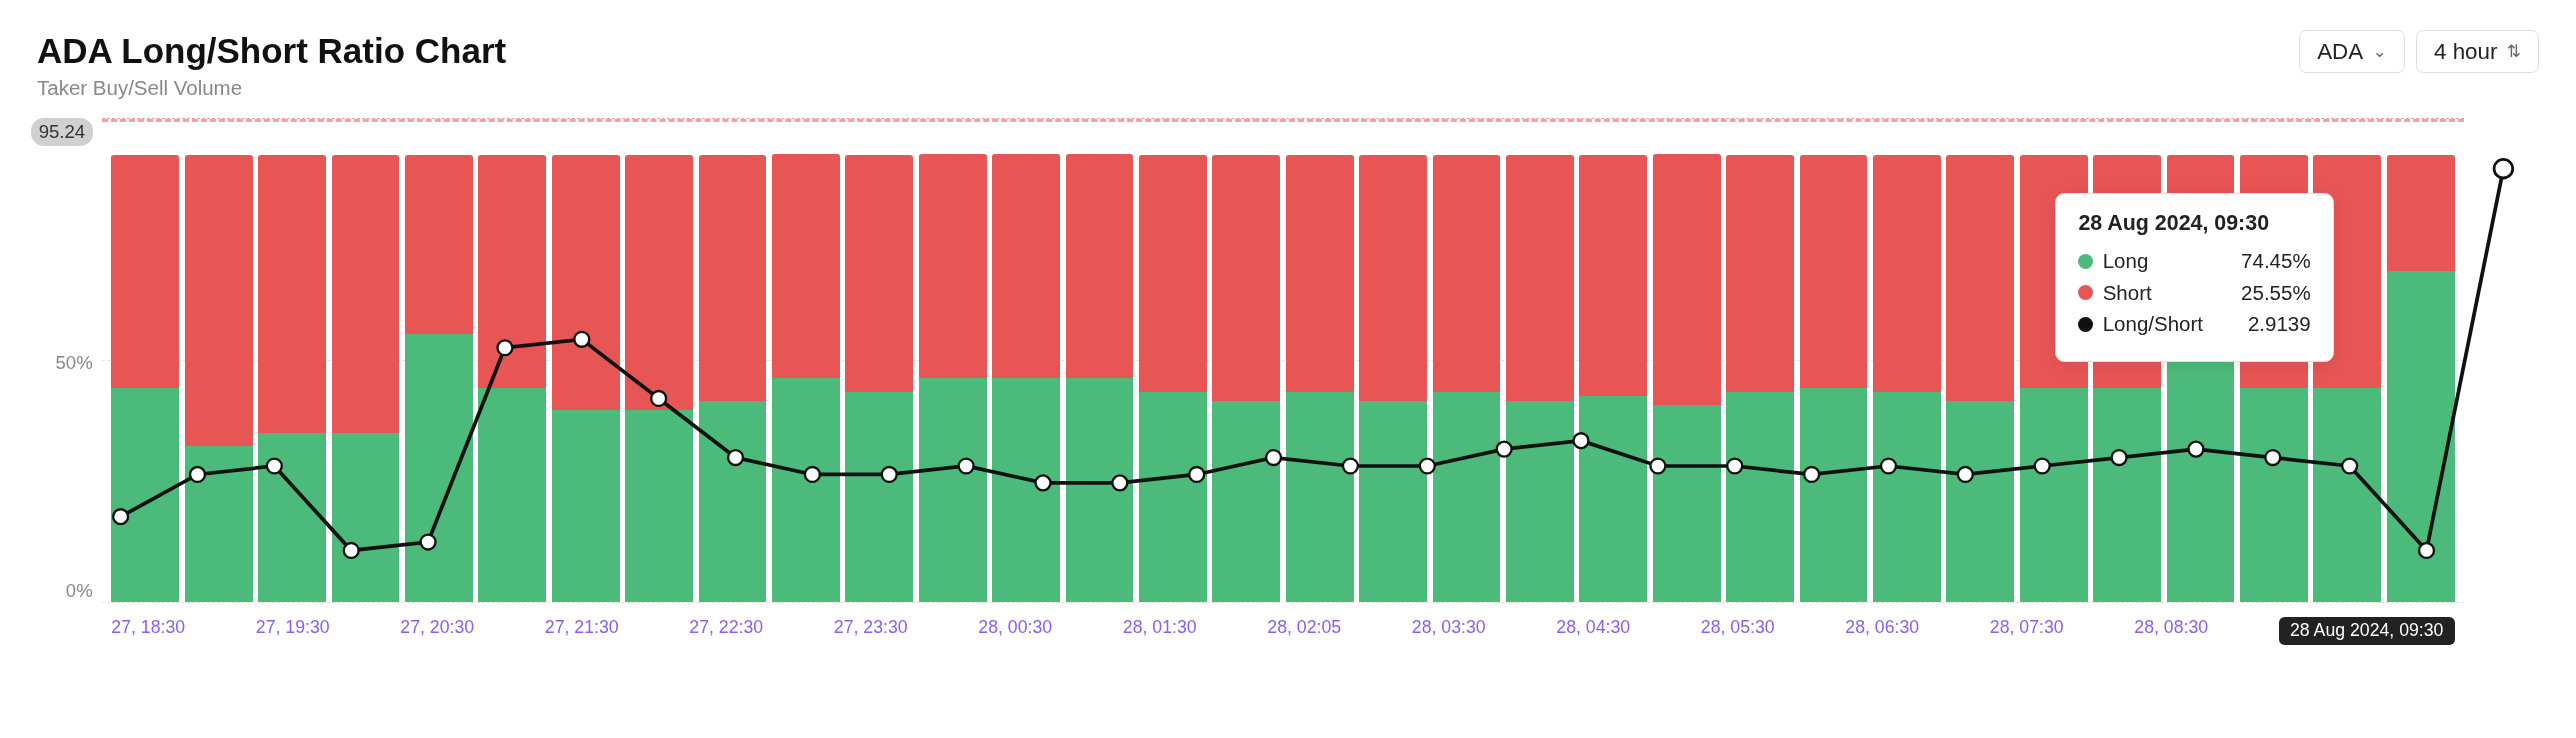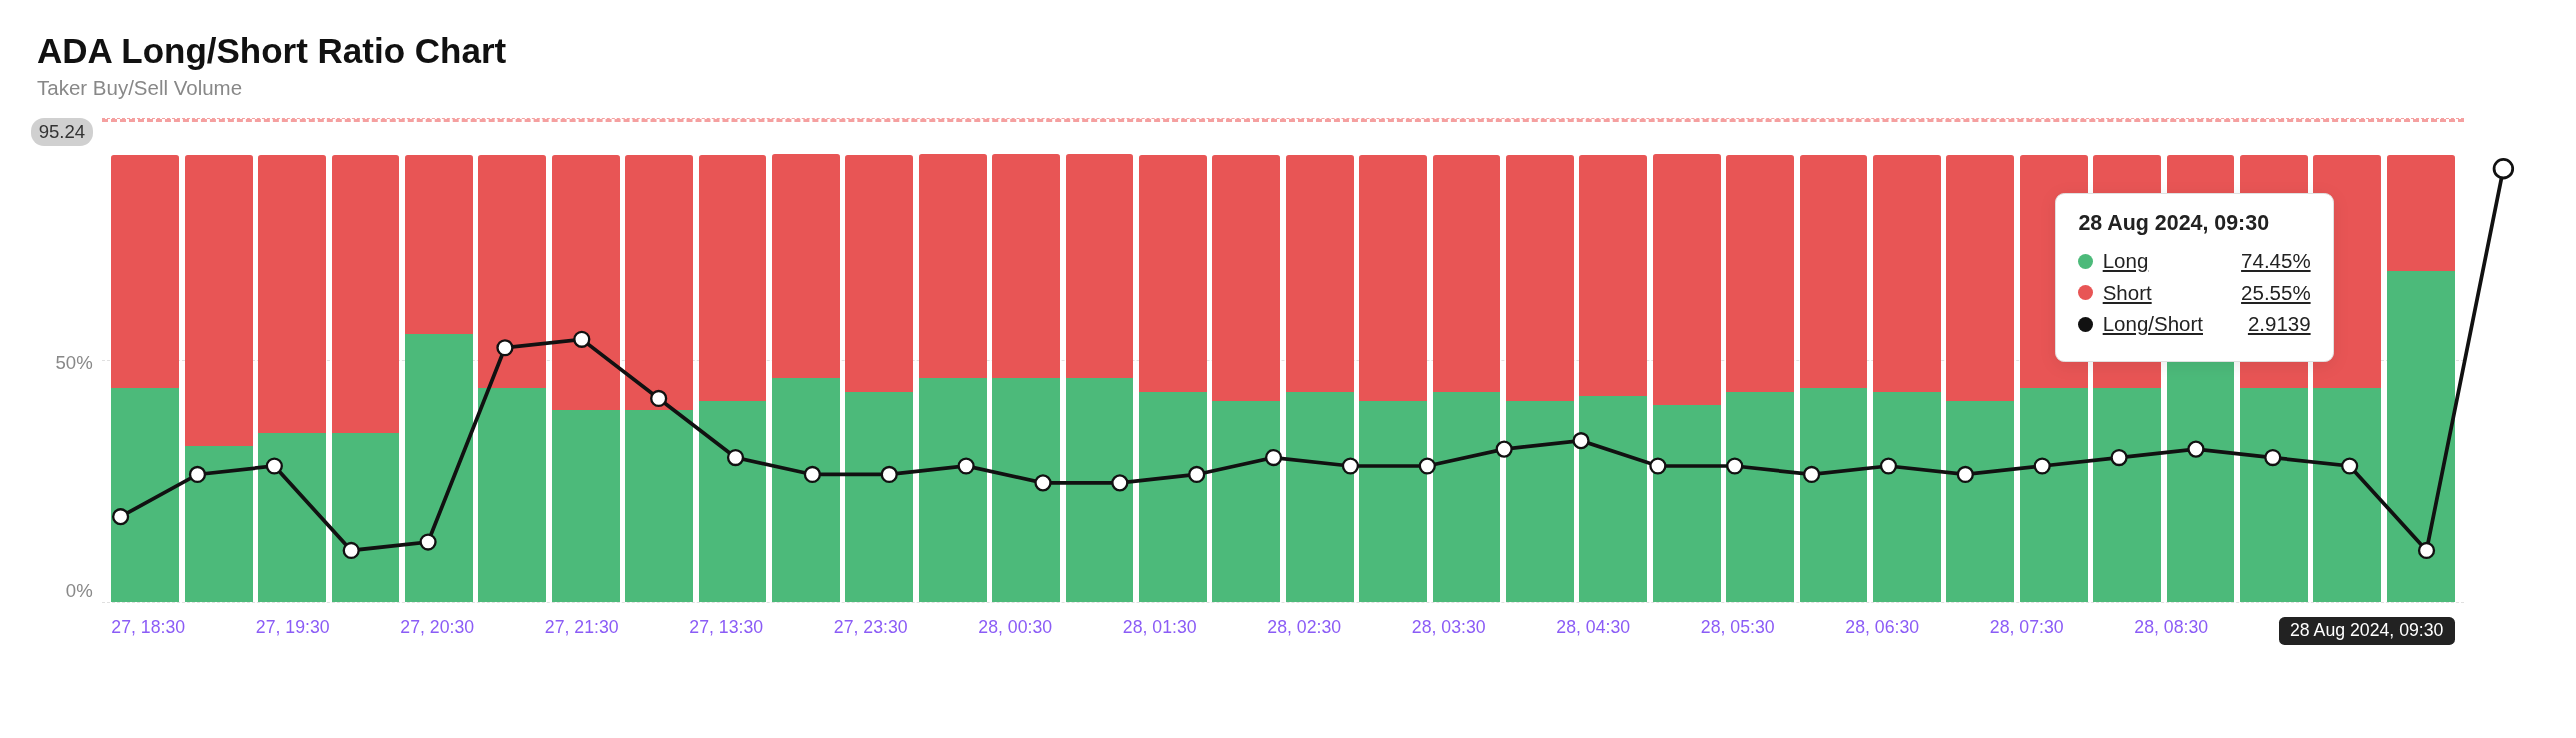--- a/index.html
+++ b/index.html
@@ -205,21 +205,20 @@
       font-weight: 600;
       font-size: 21.4px;
       margin-bottom: 13px;
     }
     .tooltip-row {
       display: flex;
       align-items: center;
       gap: 9.3px;
       margin-bottom: 7.5px;
       justify-content: space-between;
-      text-decoration: underline;
     }
     .tooltip-row-left {
       display: flex;
       align-items: center;
       gap: 9.3px;
     }
     .tooltip-dot {
       width: 15px;
       height: 15px;
       border-radius: 50%;
@@ -238,20 +237,30 @@
       pointer-events: none;
     }
   </style>
 </head>
 <body>
 
 <div class="chart-container">
   <div class="chart-title">ADA Long/Short Ratio Chart</div>
   <div class="chart-subtitle">Taker Buy/Sell Volume</div>
 
+  <div class="controls">
+    <div class="dropdown">
+      <span>ADA</span>
+      <span class="chevron">⌄</span>
+    </div>
+    <div class="dropdown">
+      <span>4 hour</span>
+      <span class="chevron">⇅</span>
+    </div>
+  </div>
 
   <div class="chart-area">
 
     <div class="y-axis-left">
       <span class="y-label-box">95.24</span>
       <span class="y-label">50%</span>
       <span class="y-label">0%</span>
     </div>
 
     <div class="bars-area" id="barsArea">
@@ -516,25 +525,25 @@
         <span class="tooltip-val">2.9139</span>
       </div>
     </div>
 
     <div class="x-axis">
       <div class="x-labels" id="xLabels">
       <span class="x-label">27, 18:30</span>
           <span class="x-label">27, 19:30</span>
           <span class="x-label">27, 20:30</span>
           <span class="x-label">27, 21:30</span>
-          <span class="x-label">27, 13:30</span>
+          <span class="x-label">27, 22:30</span>
           <span class="x-label">27, 23:30</span>
           <span class="x-label">28, 00:30</span>
           <span class="x-label">28, 01:30</span>
-          <span class="x-label">28, 02:30</span>
+          <span class="x-label">28, 02:05</span>
           <span class="x-label">28, 03:30</span>
           <span class="x-label">28, 04:30</span>
           <span class="x-label">28, 05:30</span>
           <span class="x-label">28, 06:30</span>
           <span class="x-label">28, 07:30</span>
           <span class="x-label">28, 08:30</span>
           <span class="x-label active">28 Aug 2024, 09:30</span>
         </div>
     </div>
   </div>

